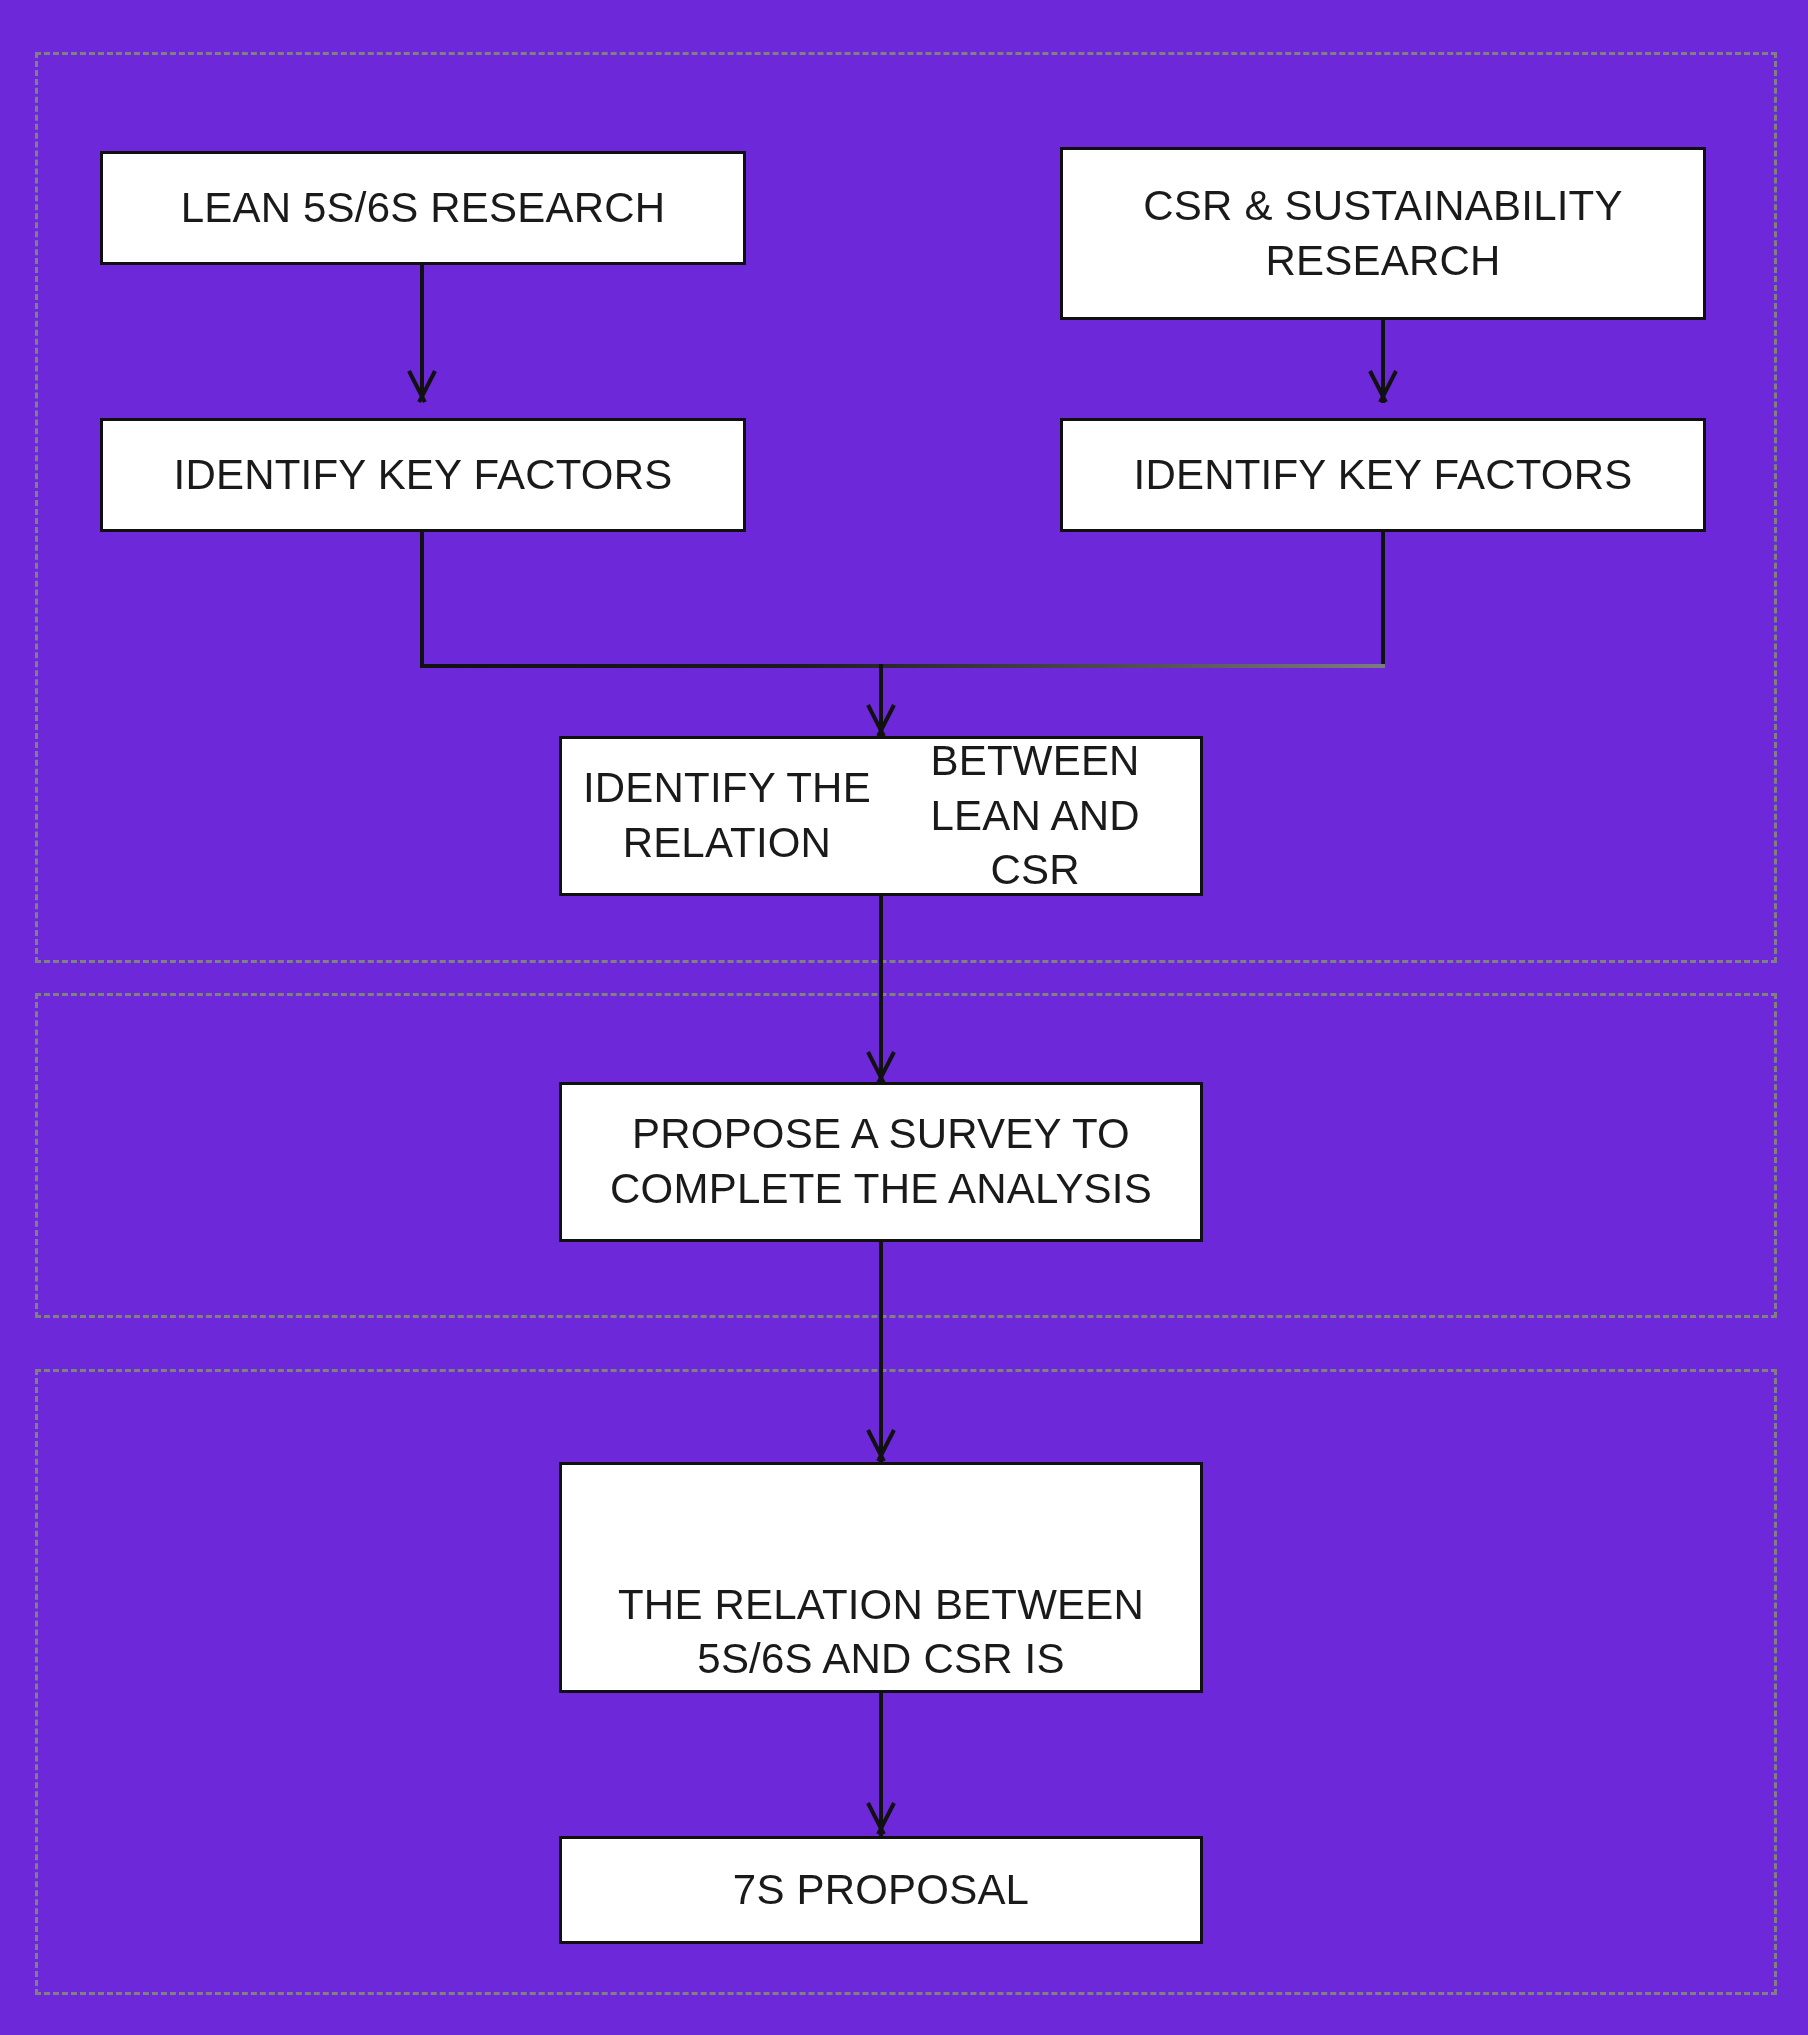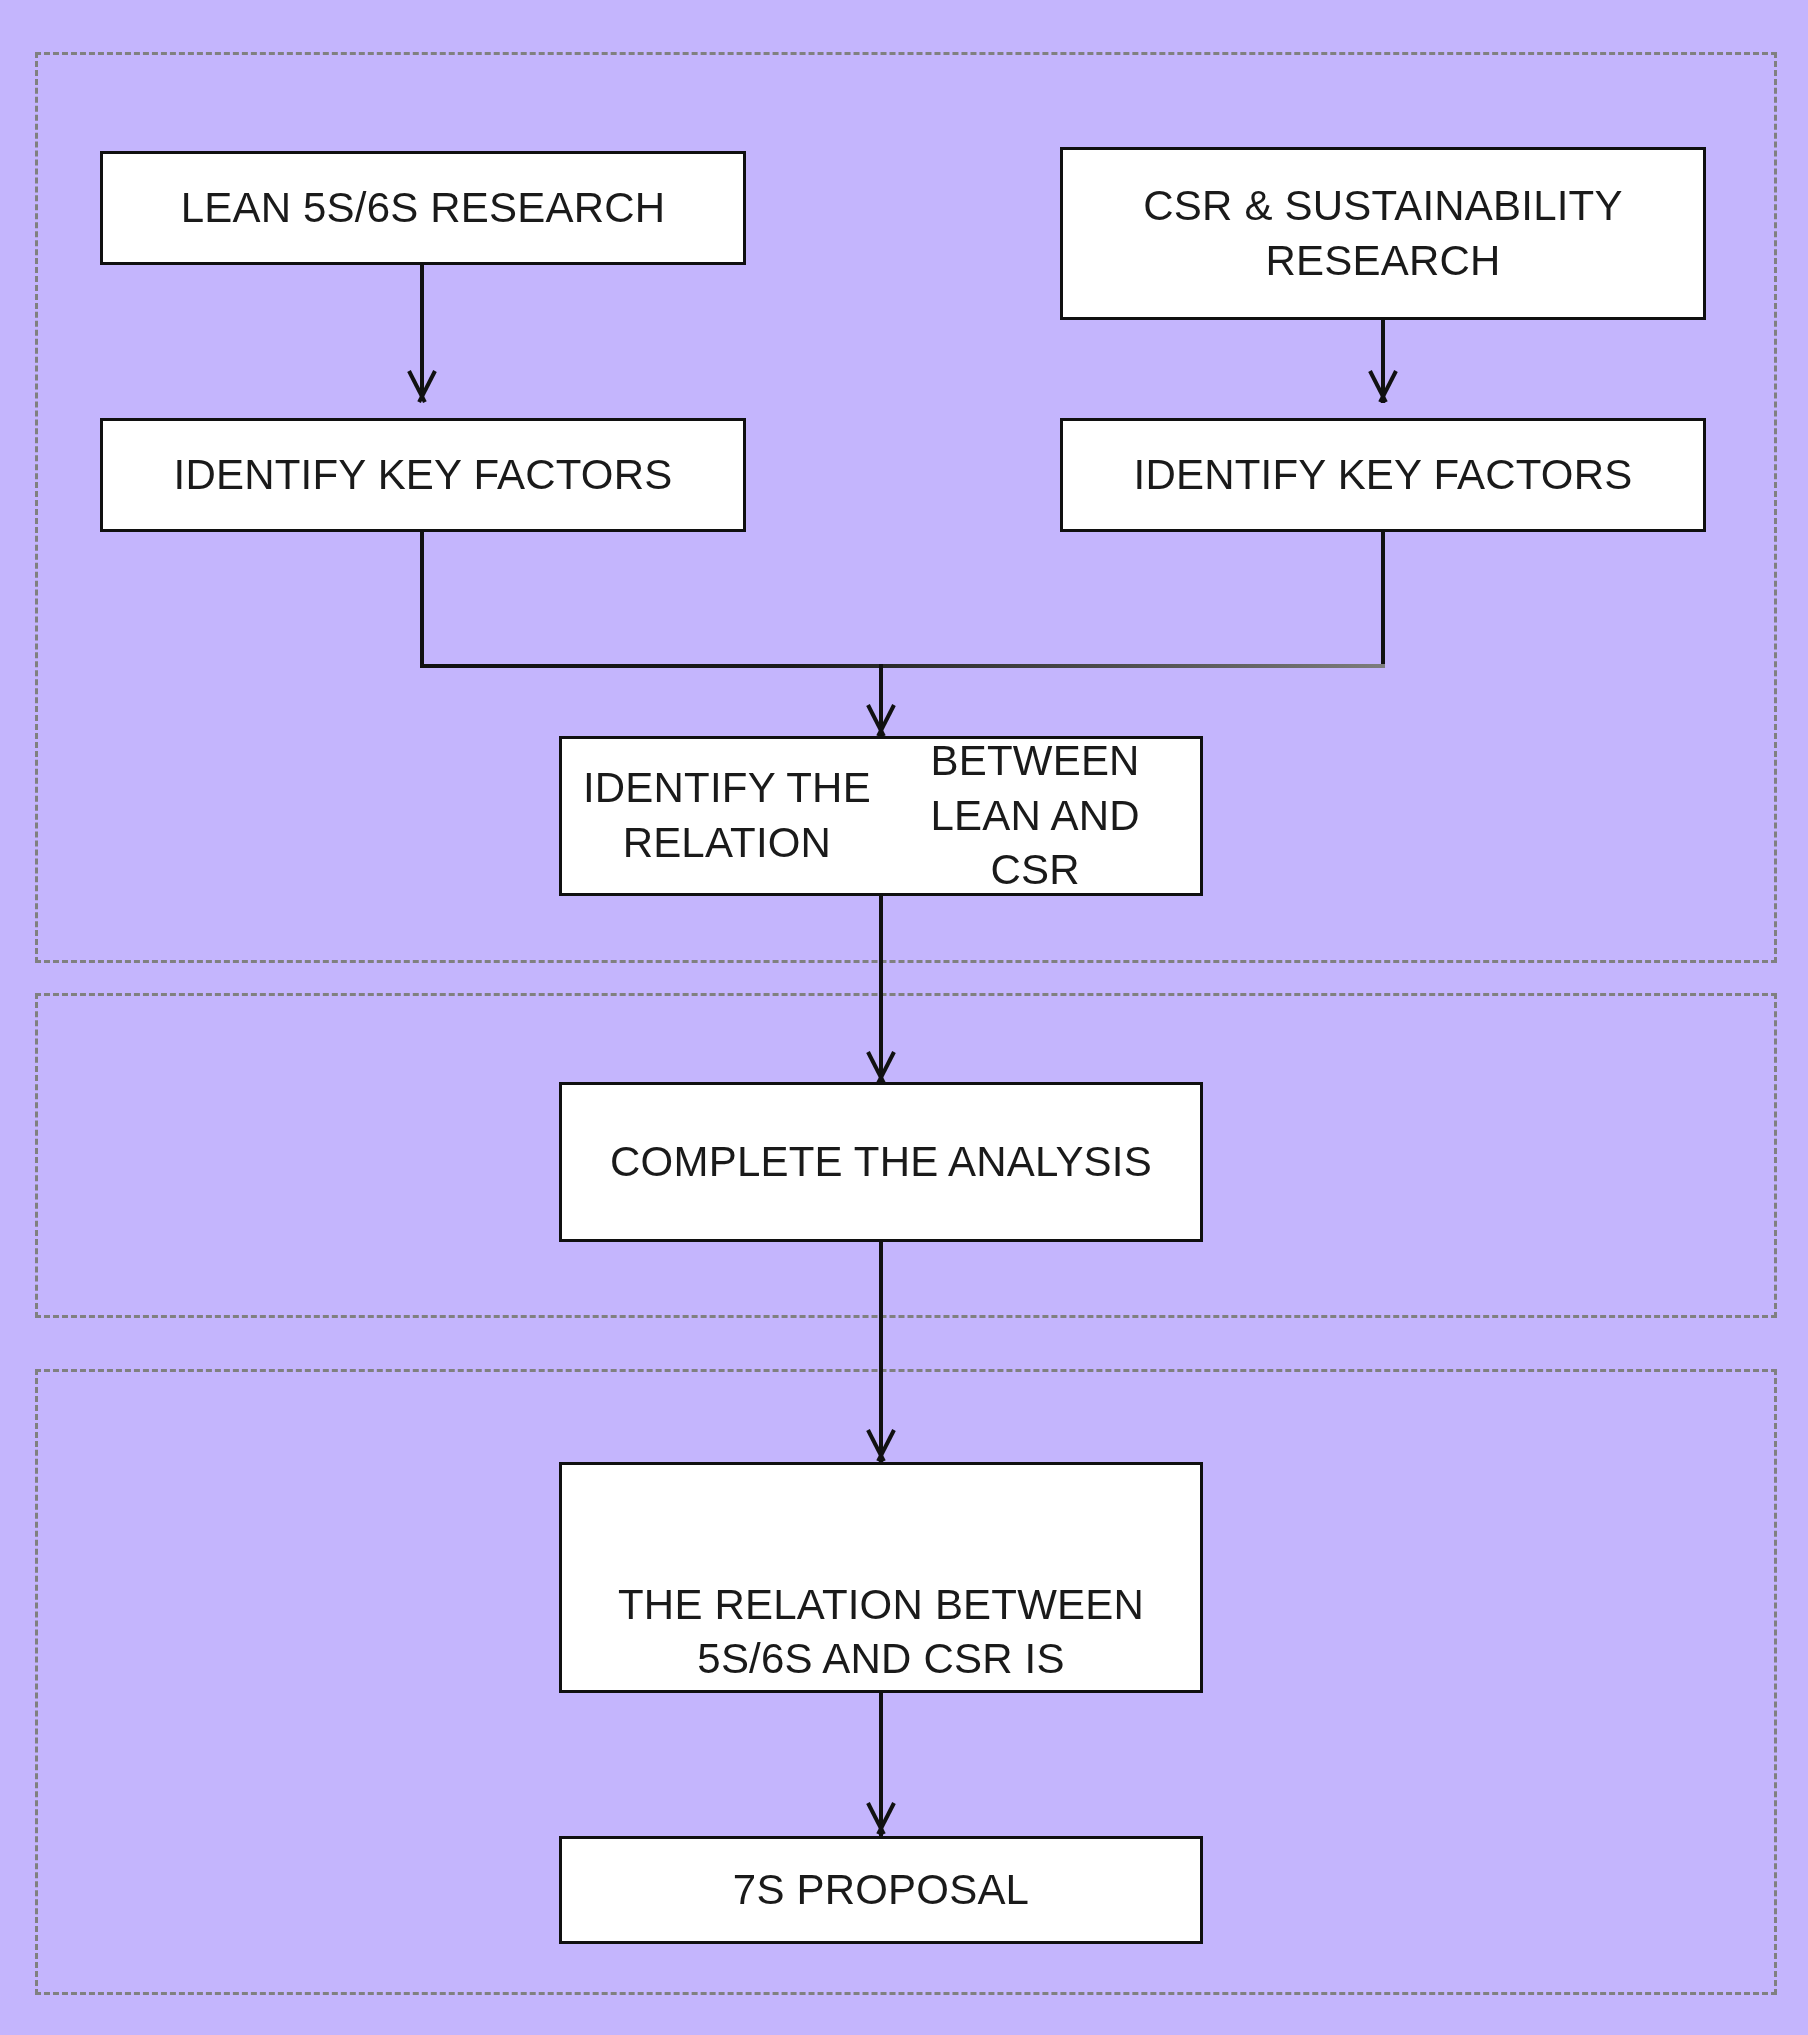--- a/index.html
+++ b/index.html
@@ -4,21 +4,21 @@
 <style>
   html, body {
     margin: 0;
     padding: 0;
     background: #ffffff;
   }
   #canvas {
     position: relative;
     width: 1809px;
     height: 2035px;
-    background: #c4b5fd;
+    background: #6d28d9;
     font-family: "Liberation Sans", sans-serif;
     overflow: hidden;
   }
 
   
   .phase {
     position: absolute;
     border: 3.9px dashed #808080;
     box-sizing: border-box;
     background: transparent;
@@ -136,20 +136,21 @@
   <div class="node" style="left:1060px; top:418px; width:646px; height:114px;">
     <span class="label">IDENTIFY KEY FACTORS</span>
   </div>
 
   <div class="node" style="left:559px; top:736px; width:644px; height:160px; flex-direction:row;">
     <span class="label">IDENTIFY THE RELATION</span>
     <span class="label">BETWEEN LEAN AND CSR</span>
   </div>
 
   <div class="node" style="left:559px; top:1082px; width:644px; height:160px; flex-direction:column;">
+    <span class="label">PROPOSE A SURVEY TO</span>
     <span class="label">COMPLETE THE ANALYSIS</span>
   </div>
 
   <div class="node" style="left:559px; top:1462px; width:644px; height:231px; flex-direction:column;justify-content:flex-end;">
     <span class="label">THE RELATION BETWEEN</span>
     <span class="label">5S/6S AND CSR IS</span>
   </div>
 
   <div class="node" style="left:559px; top:1836px; width:644px; height:108px;">
     <span class="label">7S PROPOSAL</span>

